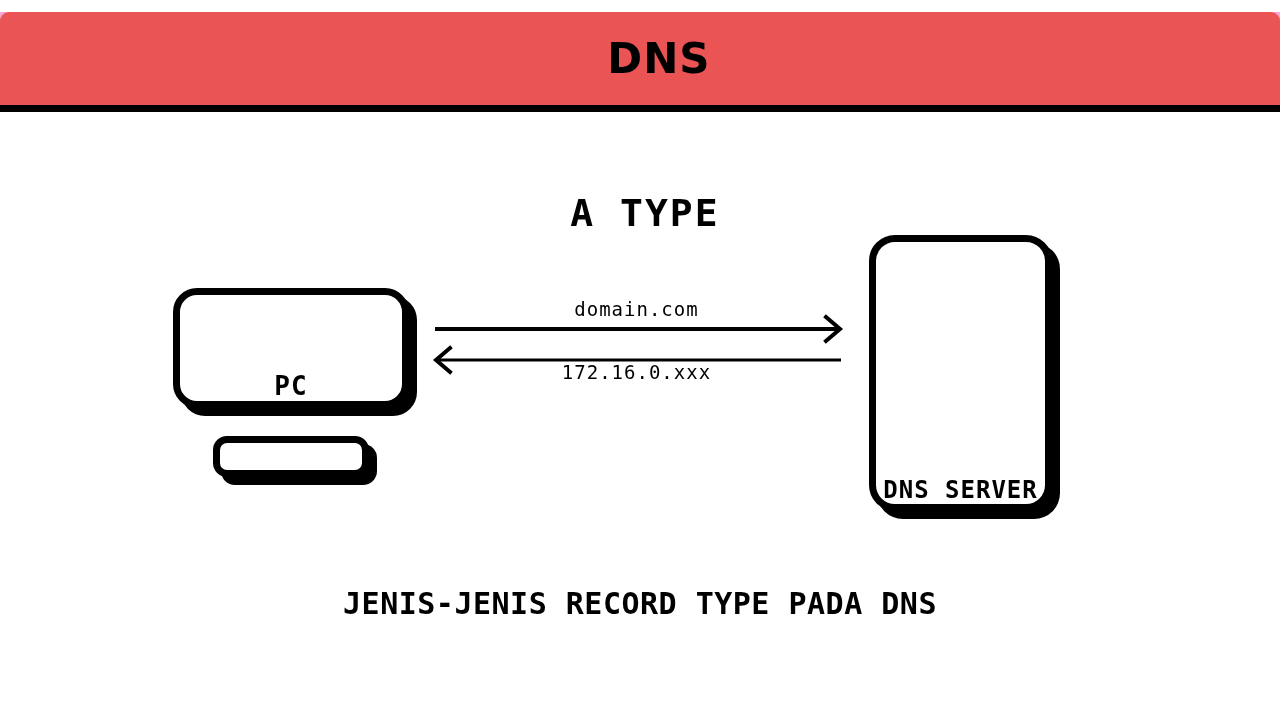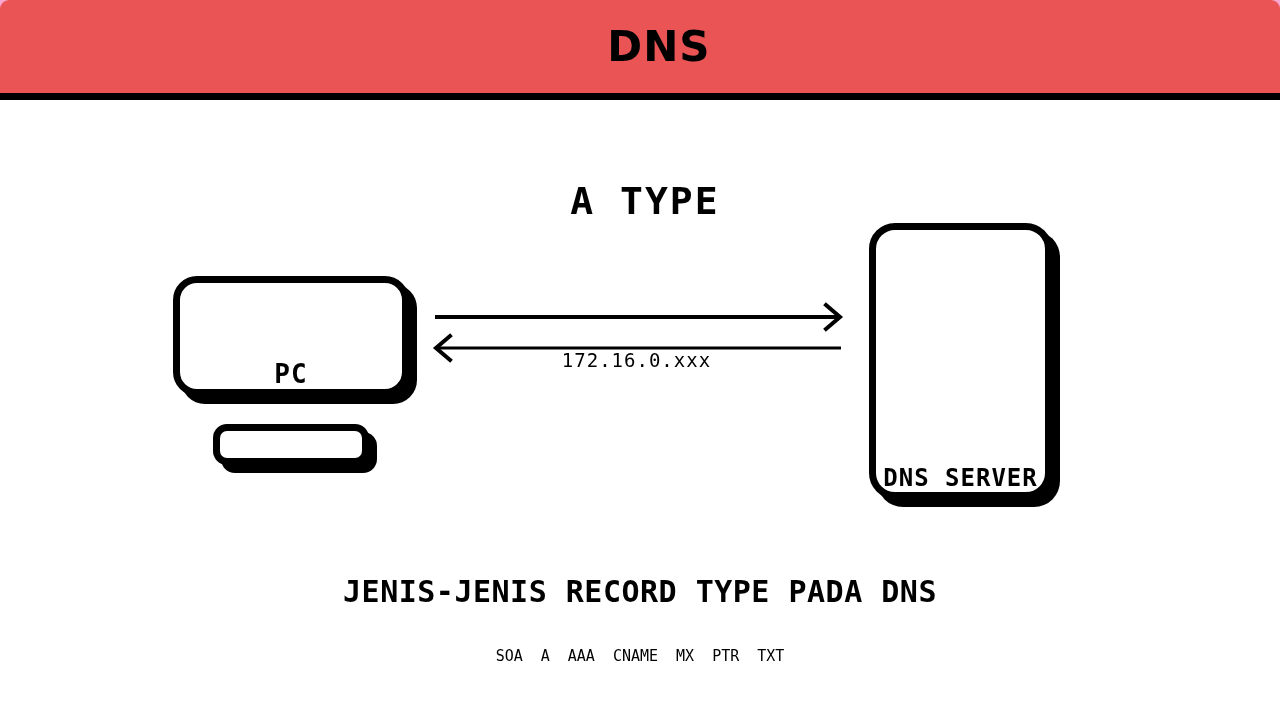--- a/index.html
+++ b/index.html
@@ -4,20 +4,21 @@
 <style>
   * { margin: 0; padding: 0; box-sizing: border-box; }
   html, body { width: 1280px; height: 720px; background: #ffffff; overflow: hidden; }
   .page {
     position: relative;
     width: 1280px;
     height: 556px;
     background: #f9a8d4;
     font-family: "DejaVu Sans Mono", monospace;
     color: #000;
+    margin-top: 12px;
   }
   
   .red-backdrop {
     position: absolute;
     inset: 0;
     background: #EA5455;
     border-radius: 9px;
   }
   .divider {
     position: absolute;
@@ -154,39 +155,31 @@
     <div class="brutal-box pc-box">
       <span class="pc-label">PC</span>
     </div>
 
     <div class="brutal-box keyboard-box"></div>
 
     <div class="brutal-box server-box">
       <span class="server-label">DNS SERVER</span>
     </div>
 
+    <div class="flow-label label-request">domain.com</div>
 
     <svg class="arrow-svg arrow-request" width="412" height="30" viewBox="0 0 412 30">
       <line x1="2" y1="15" x2="406" y2="15" stroke="#000" stroke-width="4"></line>
       <polyline points="393,3 407,15 393,27" fill="none" stroke="#000" stroke-width="4" stroke-linecap="square"></polyline>
     </svg>
 
     <svg class="arrow-svg arrow-response" width="412" height="30" viewBox="0 0 412 30">
       <line x1="6" y1="15" x2="410" y2="15" stroke="#000" stroke-width="3"></line>
       <polyline points="19,3 5,15 19,27" fill="none" stroke="#000" stroke-width="4" stroke-linecap="square"></polyline>
     </svg>
 
     <div class="flow-label label-response">172.16.0.xxx</div>
 
     <div class="footer-heading">JENIS-JENIS RECORD TYPE PADA DNS</div>
 
-    <div class="record-row">
-      <span>SOA</span>
-      <span>A</span>
-      <span>AAA</span>
-      <span>CNAME</span>
-      <span>MX</span>
-      <span>PTR</span>
-      <span>TXT</span>
-    </div>
 
   </div>
 </div>
 
 </body></html>

